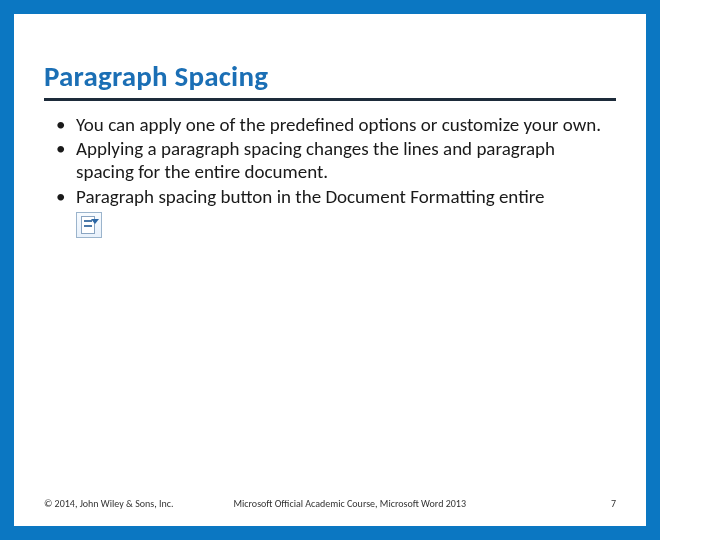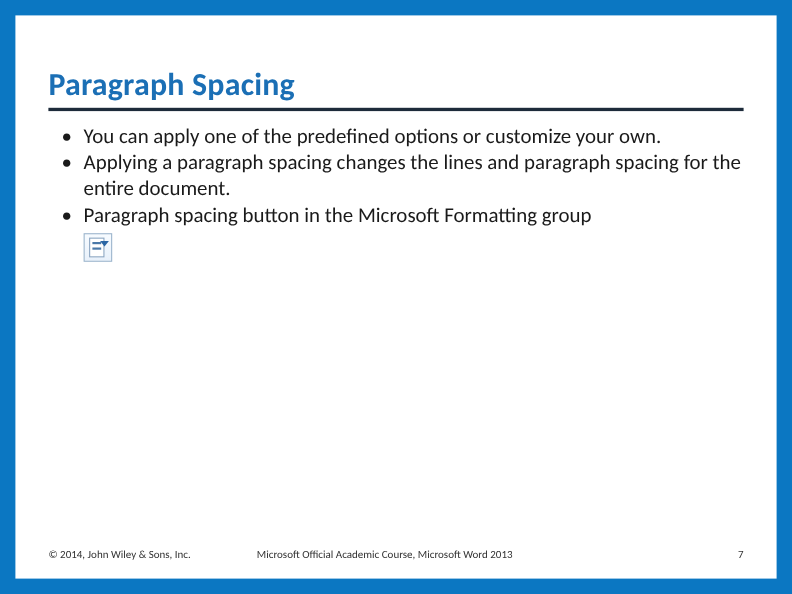--- a/index.html
+++ b/index.html
@@ -1,18 +1,18 @@
 <!DOCTYPE html>
 <html><head>
 <meta charset="utf-8">
 <style>
   * { margin: 0; padding: 0; box-sizing: border-box; }
   html, body { width: 720px; height: 540px; font-family: "Segoe UI", "Calibri", Arial, sans-serif; }
   .slide {
-    width: 720px;
+    width: 660px;
     height: 540px;
     background: #fff;
     border: 14px solid #0b77c2;
     position: relative;
     padding: 44px 30px 0 30px;
   }
   .title {
     font-size: 29px;
     font-weight: 700;
     color: #1b6fb5;
@@ -99,21 +99,21 @@
 
 <div class="slide">
 
   <h1 class="title">Paragraph Spacing</h1>
   <hr class="title-rule">
 
   <div class="content">
     <ul>
       <li>You can apply one of the predefined options or customize your own.</li>
       <li>Applying a paragraph spacing changes the lines and paragraph spacing for the entire document.</li>
-      <li>Paragraph spacing button in the Microsoft Formatting group</li>
+      <li>Paragraph spacing button in the Document Formatting entire</li>
     </ul>
     <div class="icon-wrap">
       <span class="ps-icon">
         <span class="sheet"></span>
         <span class="arrow"></span>
       </span>
     </div>
   </div>
 
   <div class="footer">

